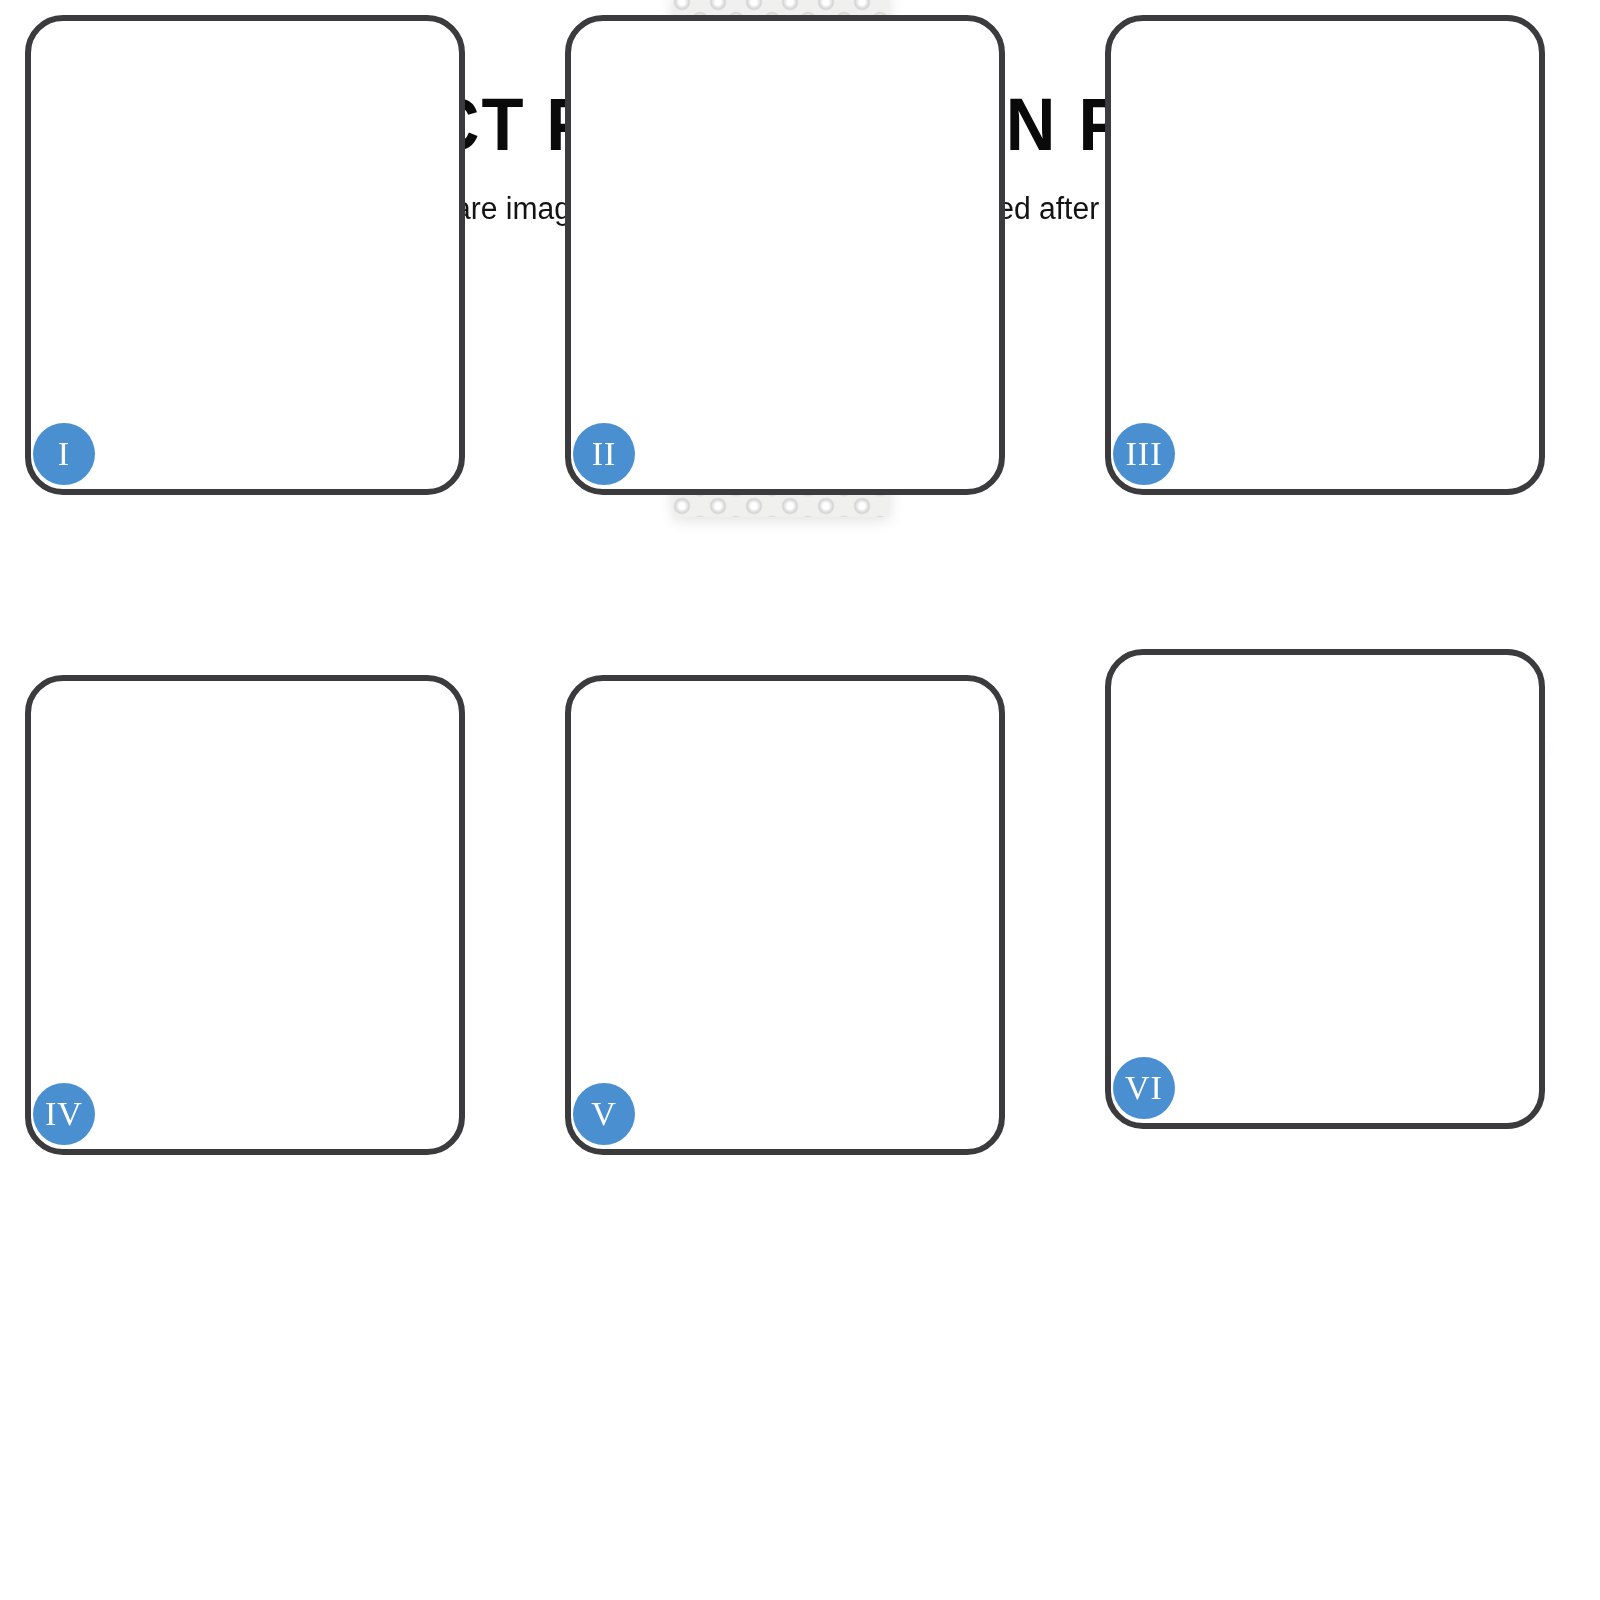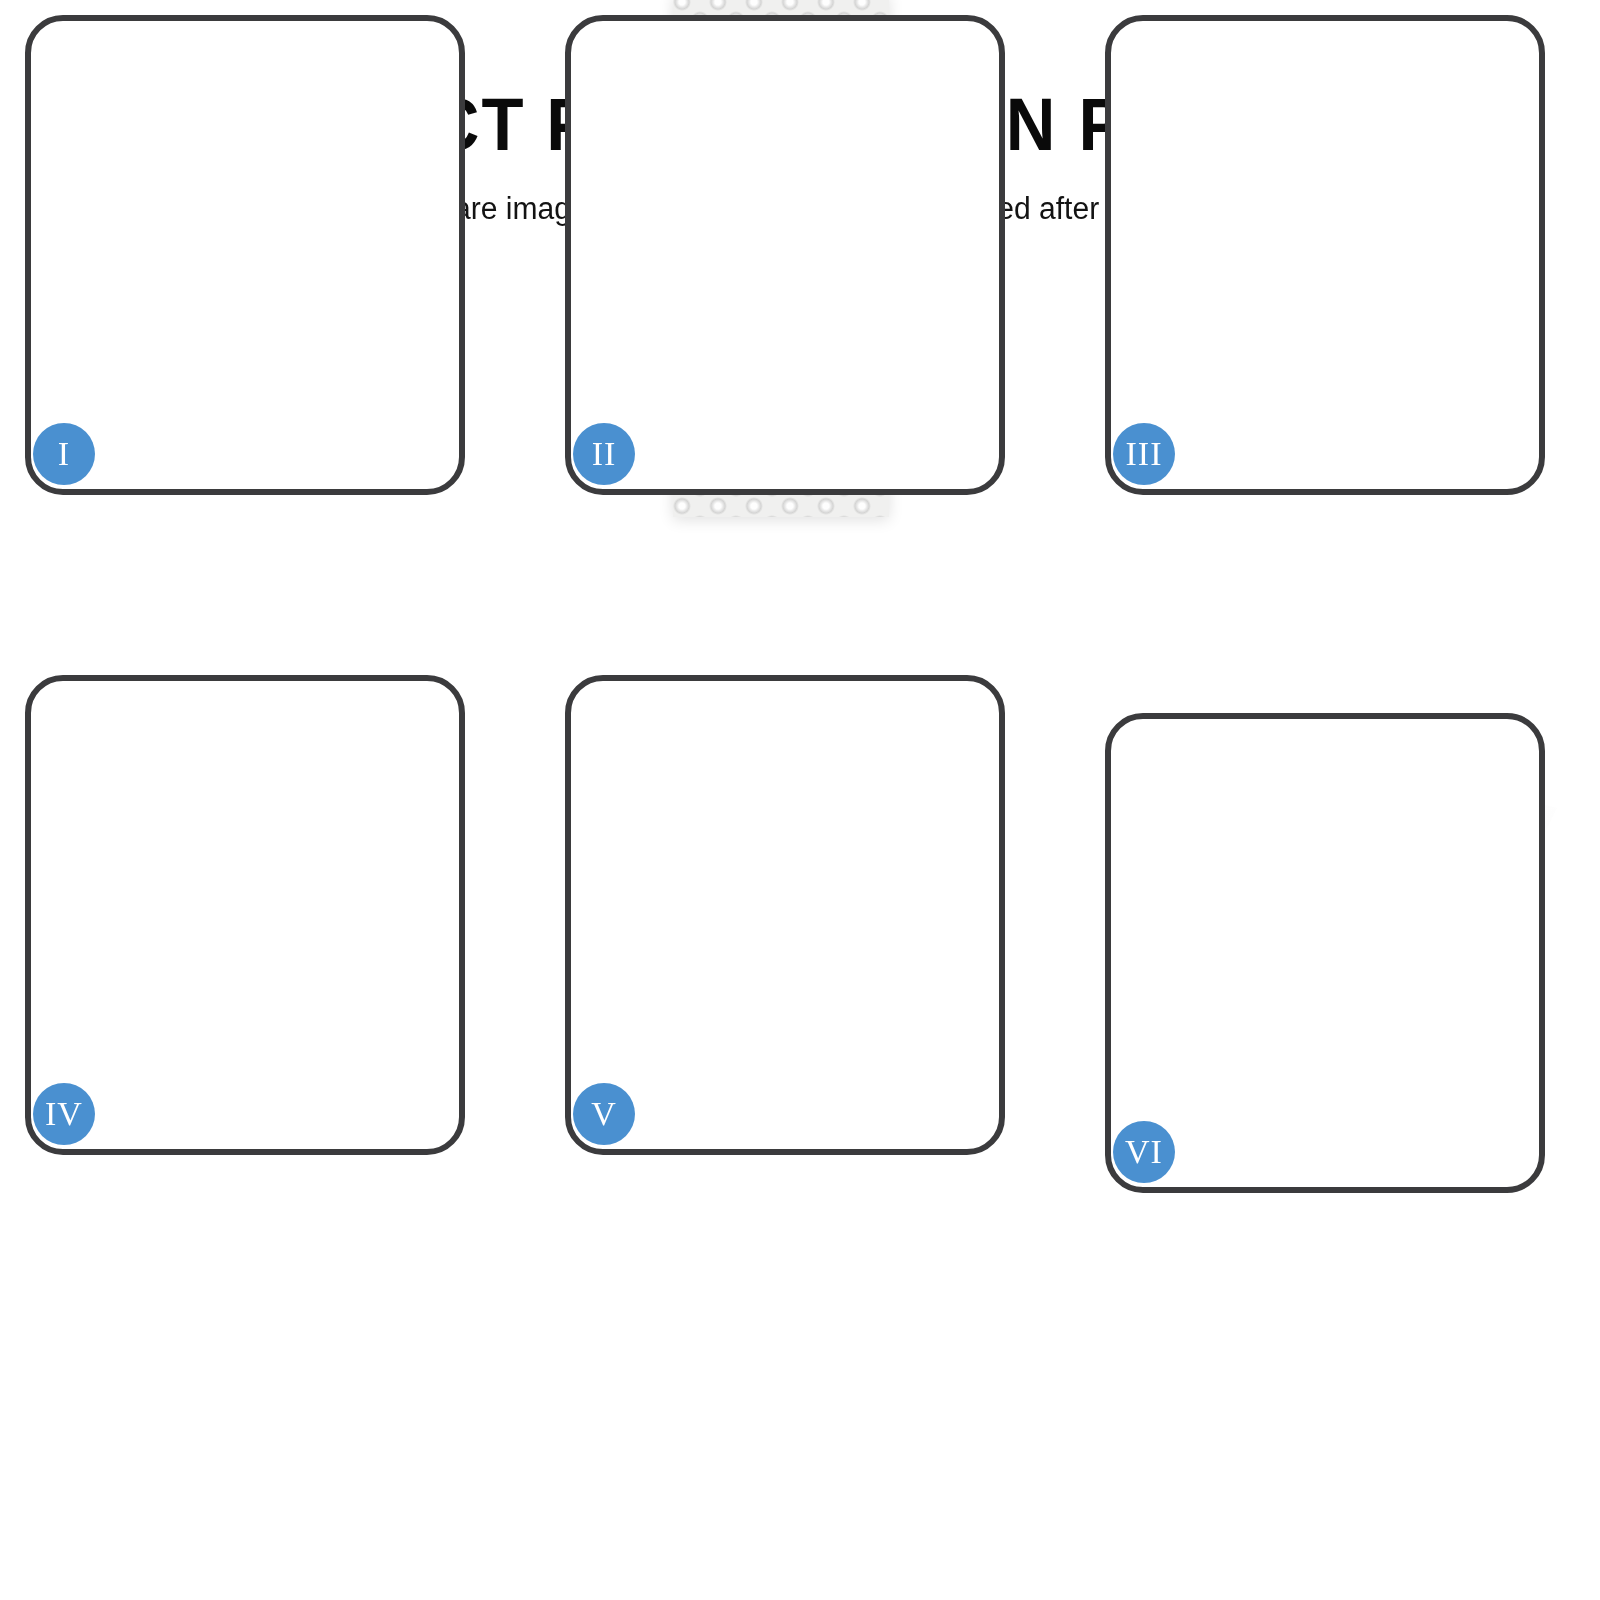--- a/index.html
+++ b/index.html
@@ -398,21 +398,21 @@
         <div class="styroBody"></div>
         <div class="innerBoxes"></div>
         <div class="cartonLip"></div>
         <div class="cartonBody"></div>
       </div>
     </div>
     <div class="frame"></div>
     <div class="badge">V</div>
   </div>
 
-  <div class="panel p6" style="left:1105px;top:713px;">
+  <div class="panel p6" style="left:1105px;top:649px;">
     <div class="noclip">
       <div class="sealed">
         <div class="sWrap"></div>
         <div class="sTop"></div>
         <div class="sTape"></div>
         <div class="sFrontL"></div>
         <div class="sFrontR"></div>
         <div class="sTapeV"></div>
         <div class="sTapeV2"></div>
       </div>

